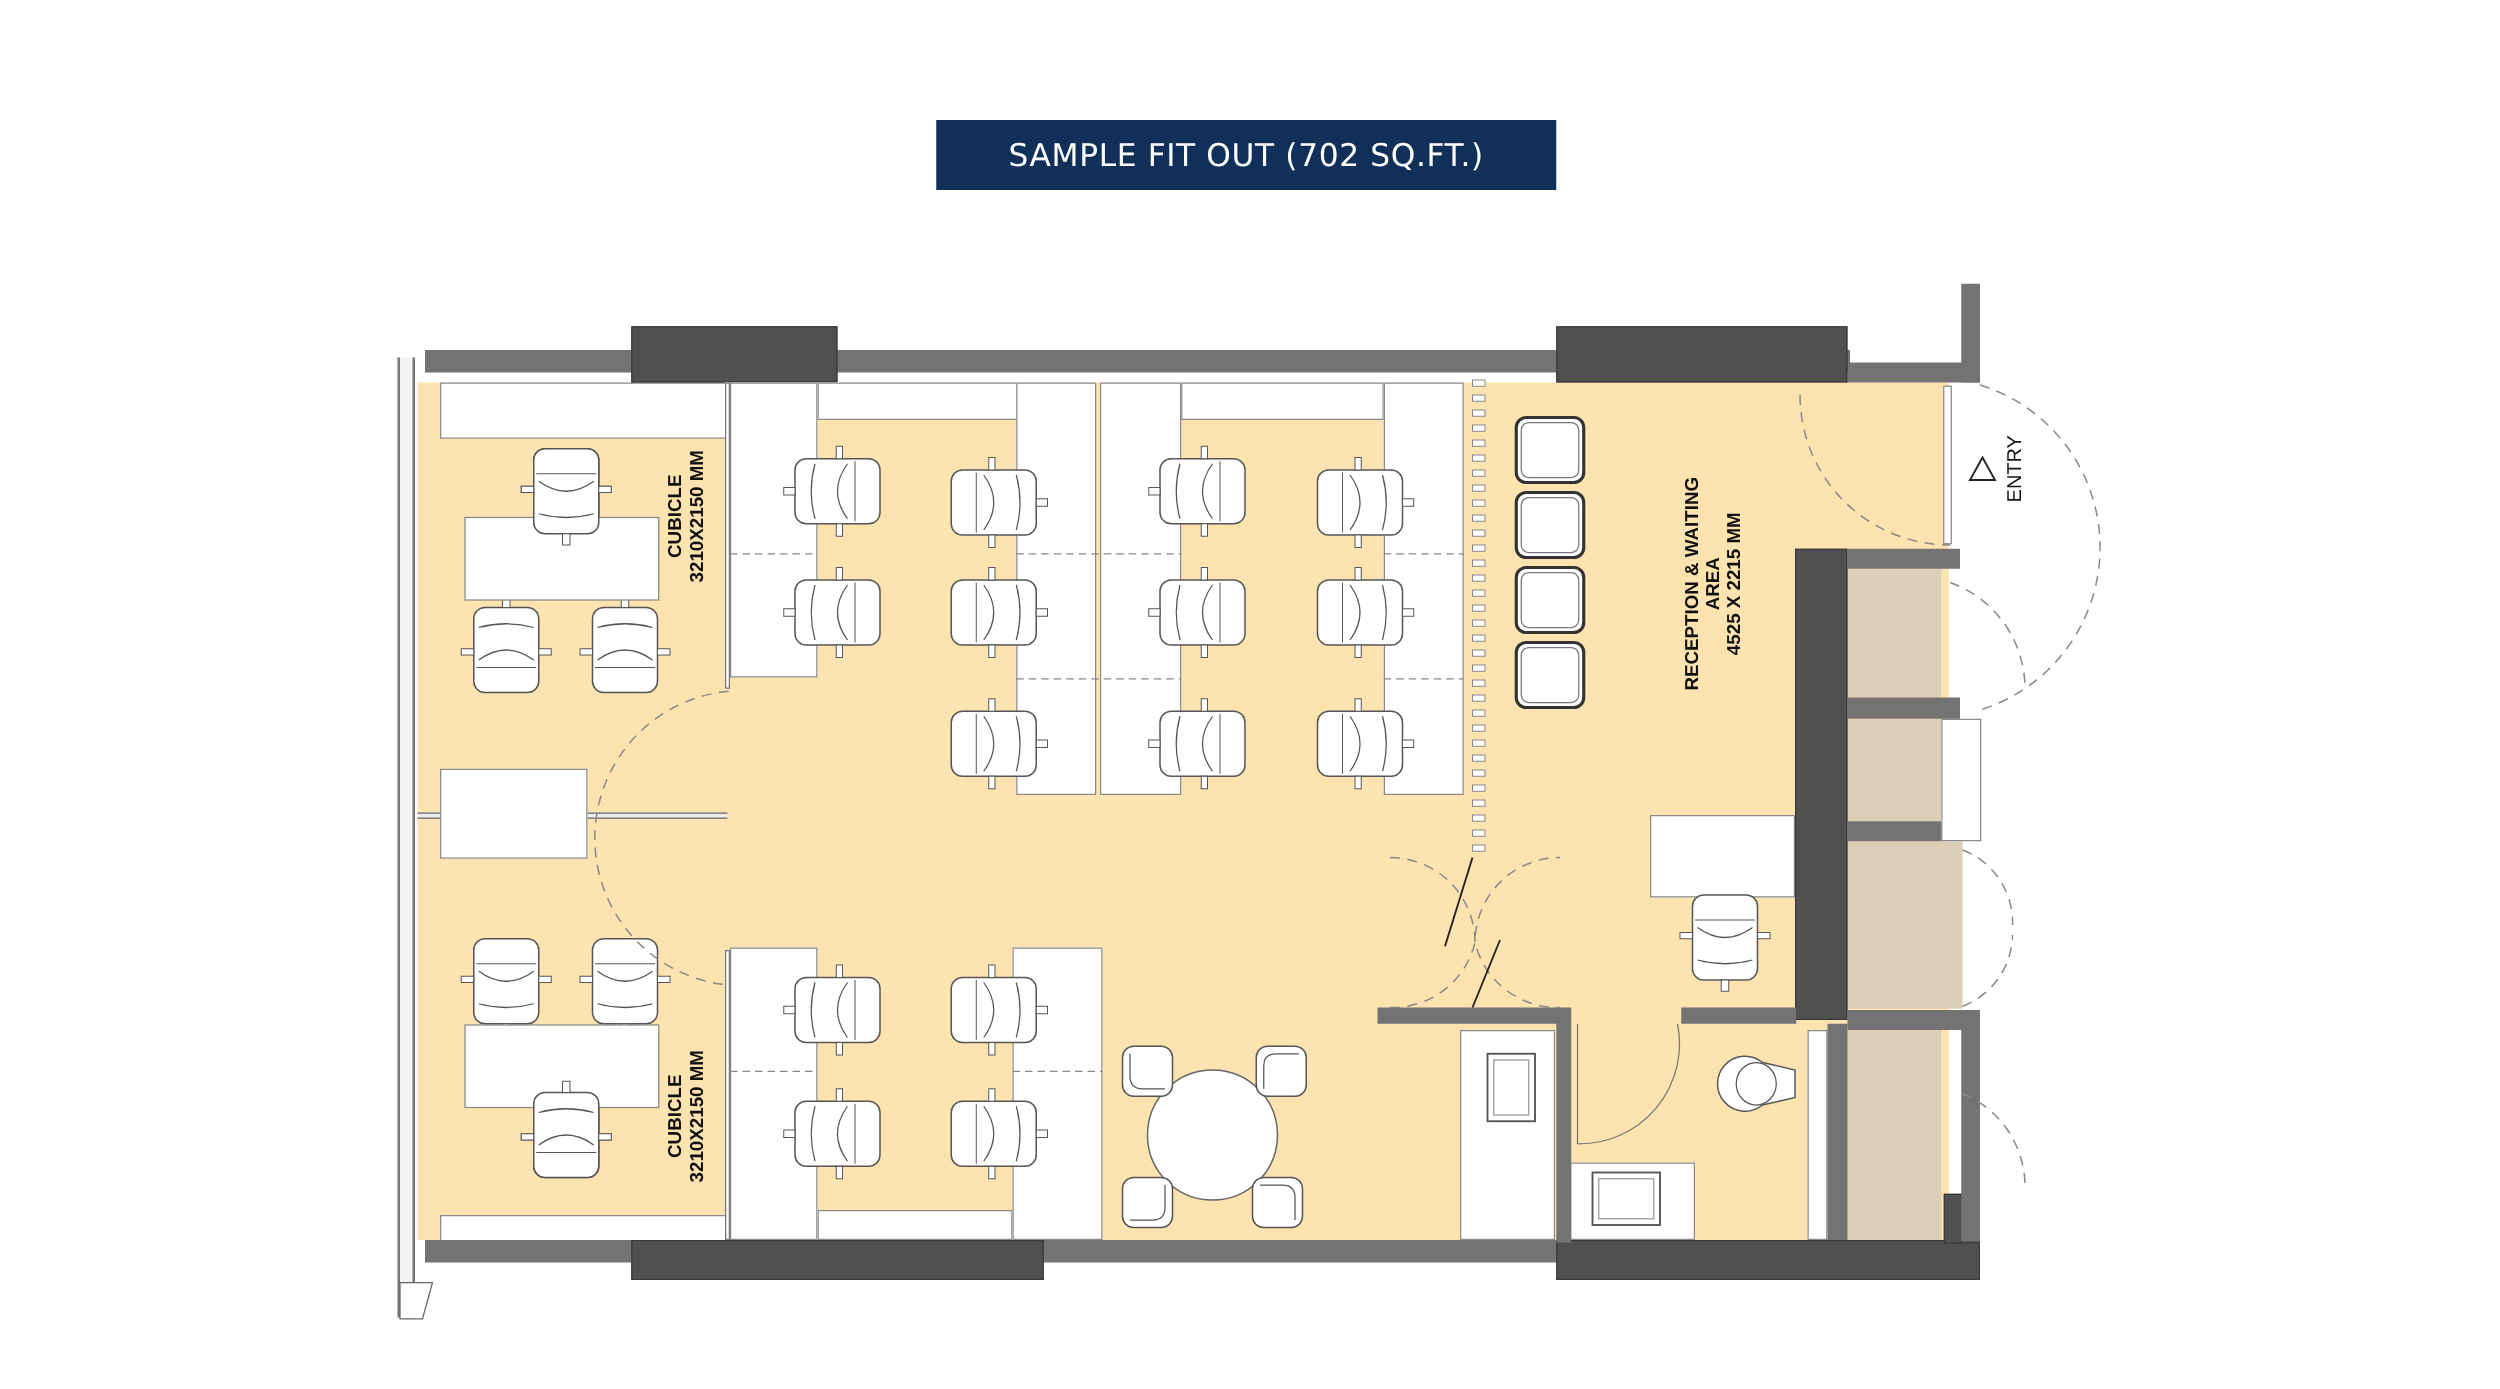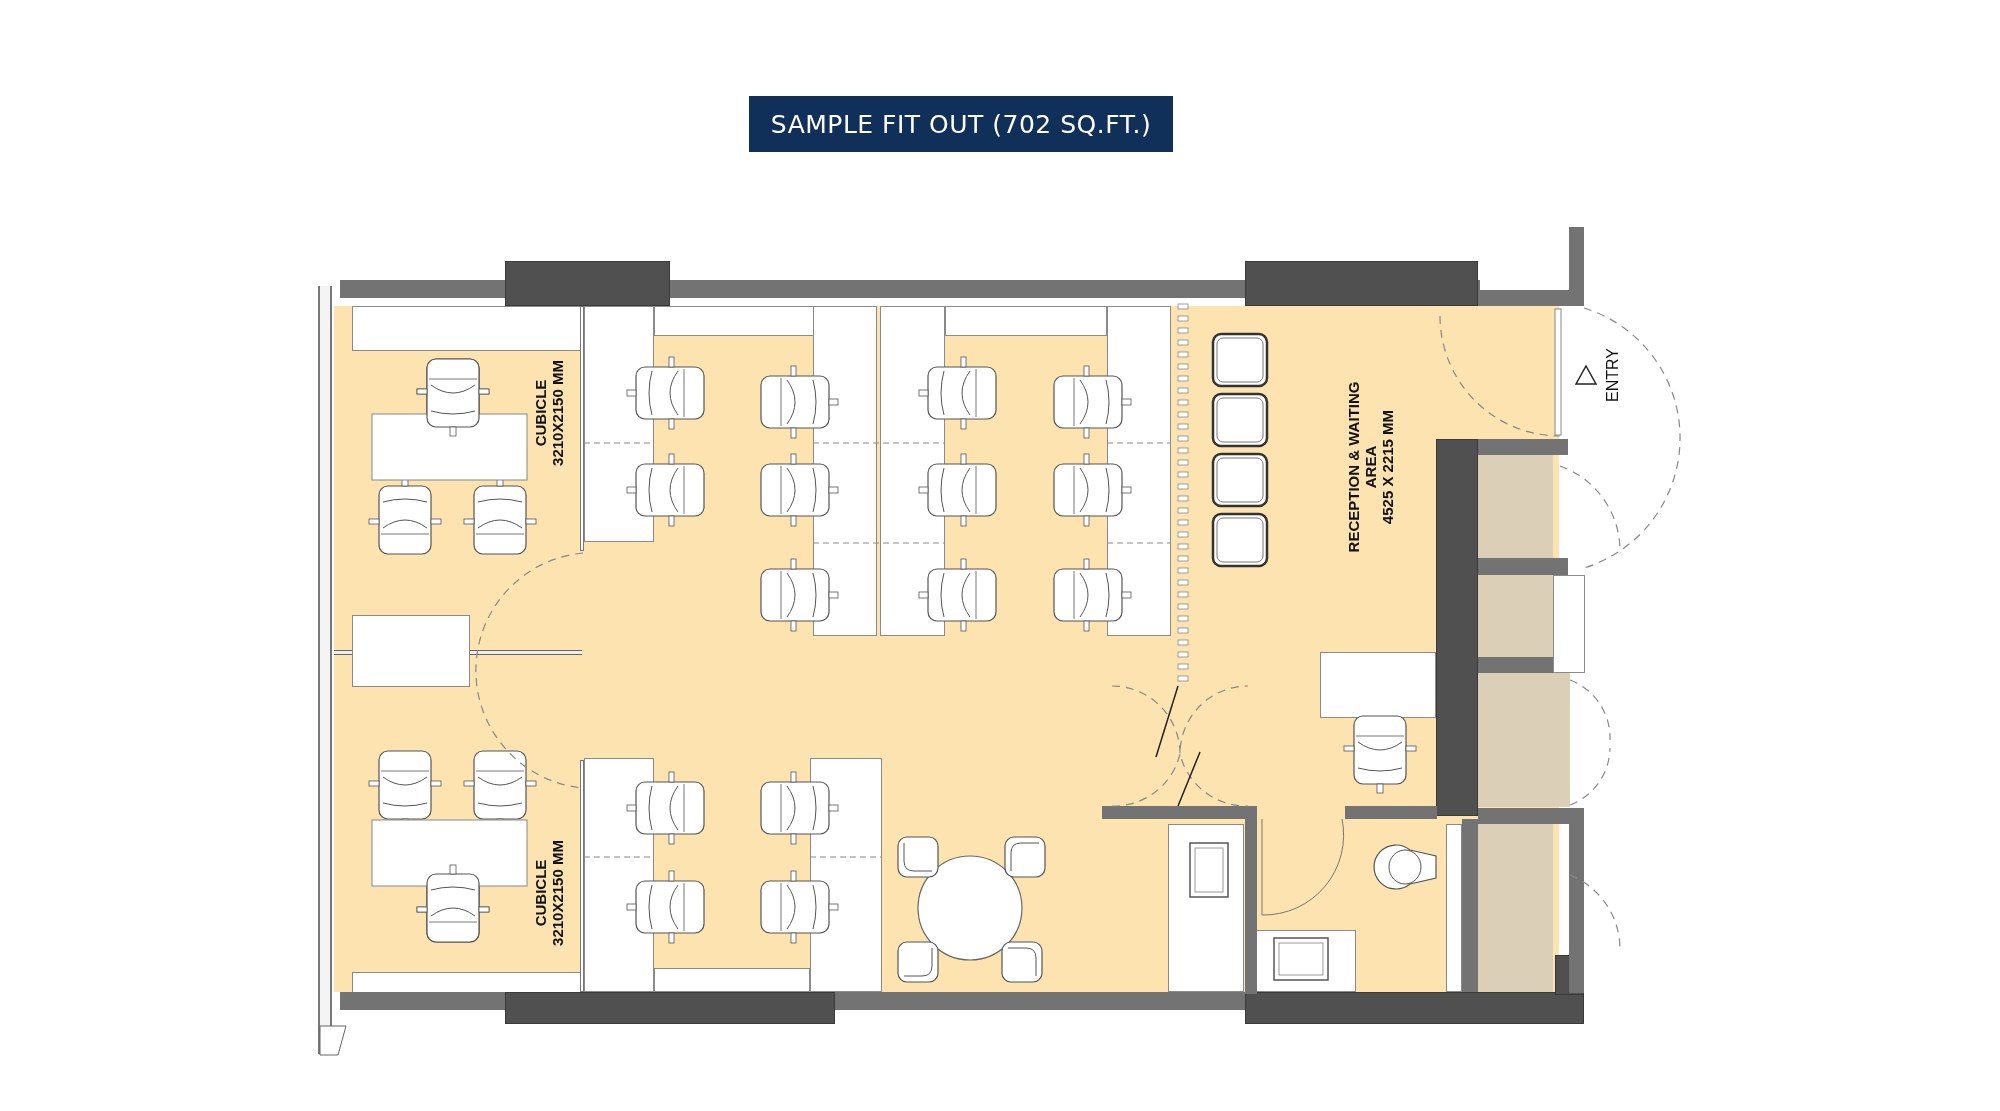--- a/index.html
+++ b/index.html
@@ -1,18 +1,18 @@
 <!DOCTYPE html>
 <html><head>
 <meta charset="utf-8">
 <style>
   html,body{margin:0;padding:0;background:#ffffff;}
   body{width:2000px;height:1111px;position:relative;overflow:hidden;font-family:"Liberation Sans",sans-serif;}
   .abs{position:absolute;box-sizing:border-box;}
-  .title{left:749px;top:96px;width:424px;height:56px;background:#10305a;color:#fff;
+  .title{left:749px;top:96px;width:496px;height:56px;background:#10305a;color:#fff;
     font-family:"DejaVu Sans",sans-serif;font-size:25px;letter-spacing:0.5px;
     display:flex;align-items:center;justify-content:center;}
   .floor{background:#fde3b0;}
   .white{background:#ffffff;border:1px solid #8a8a8a;}
   .wall{background:#737373;}
   .col{background:#505050;border:1px solid #3a3a3a;}
   .shaft{background:#dbcfb8;}
   .label{color:#111;font-family:"Liberation Sans",sans-serif;font-weight:bold;font-size:15px;line-height:17px;
     text-align:center;white-space:nowrap;transform:rotate(-90deg);transform-origin:center center;}
   svg{position:absolute;left:0;top:0;}

